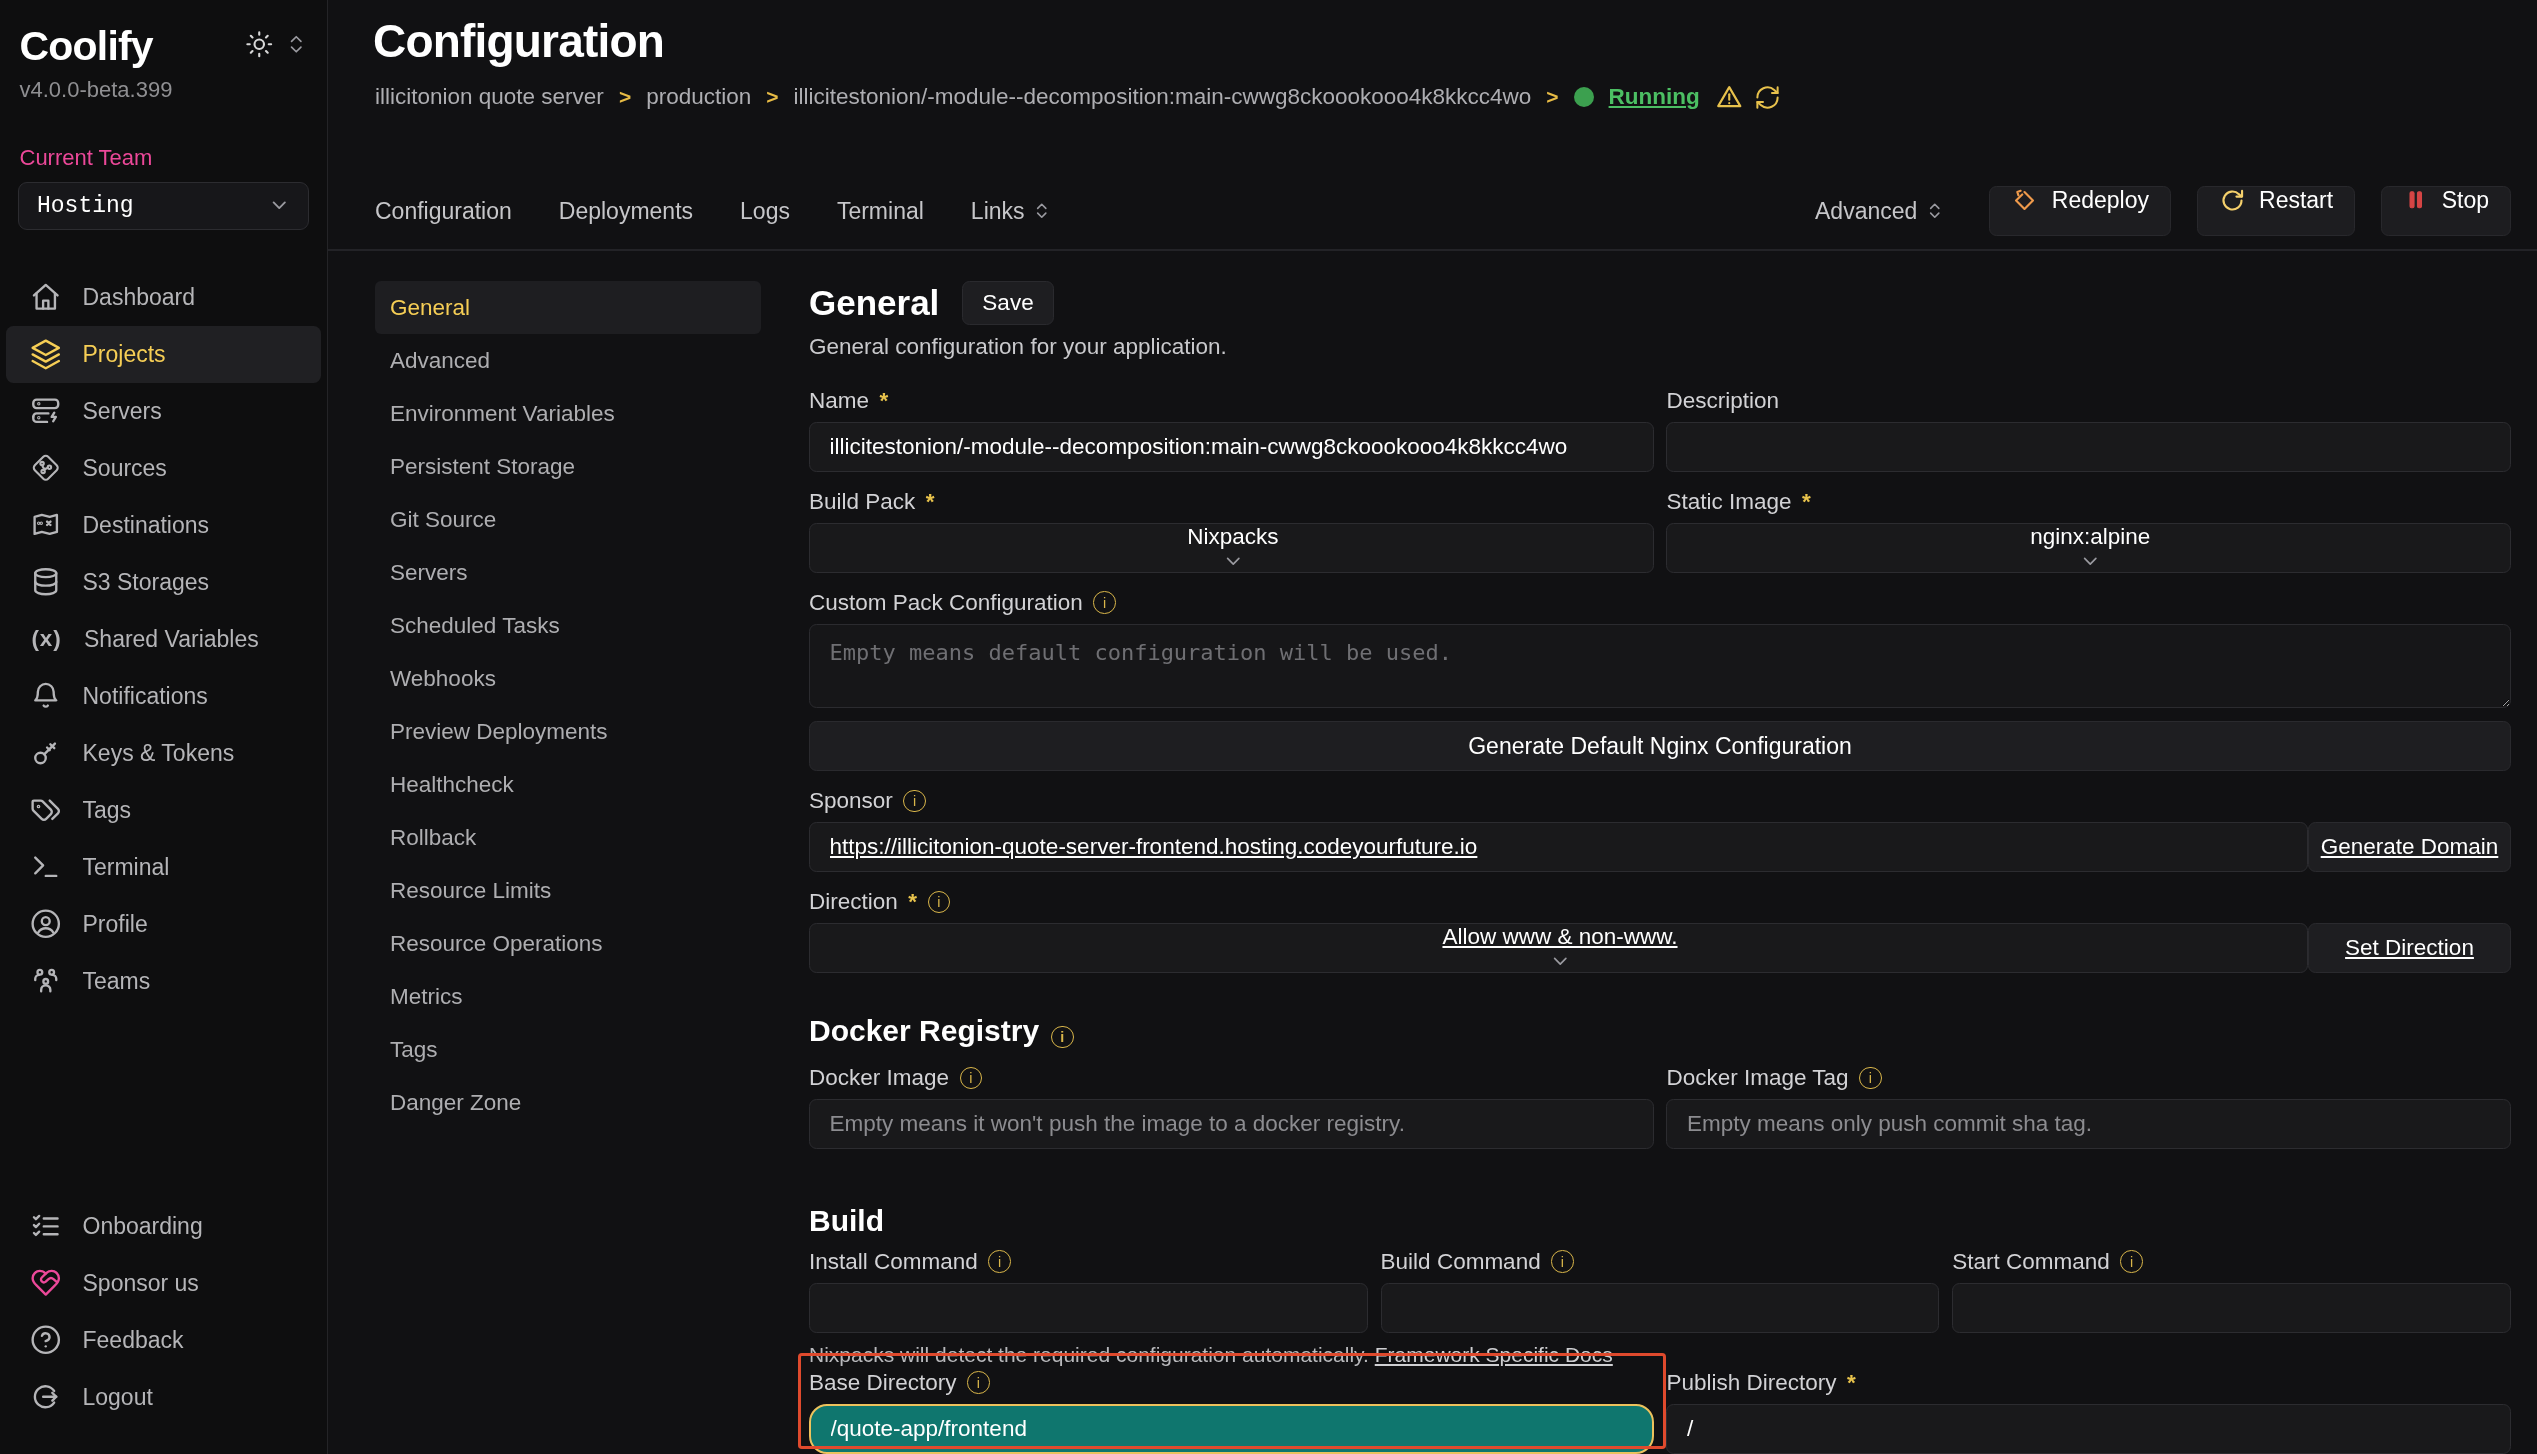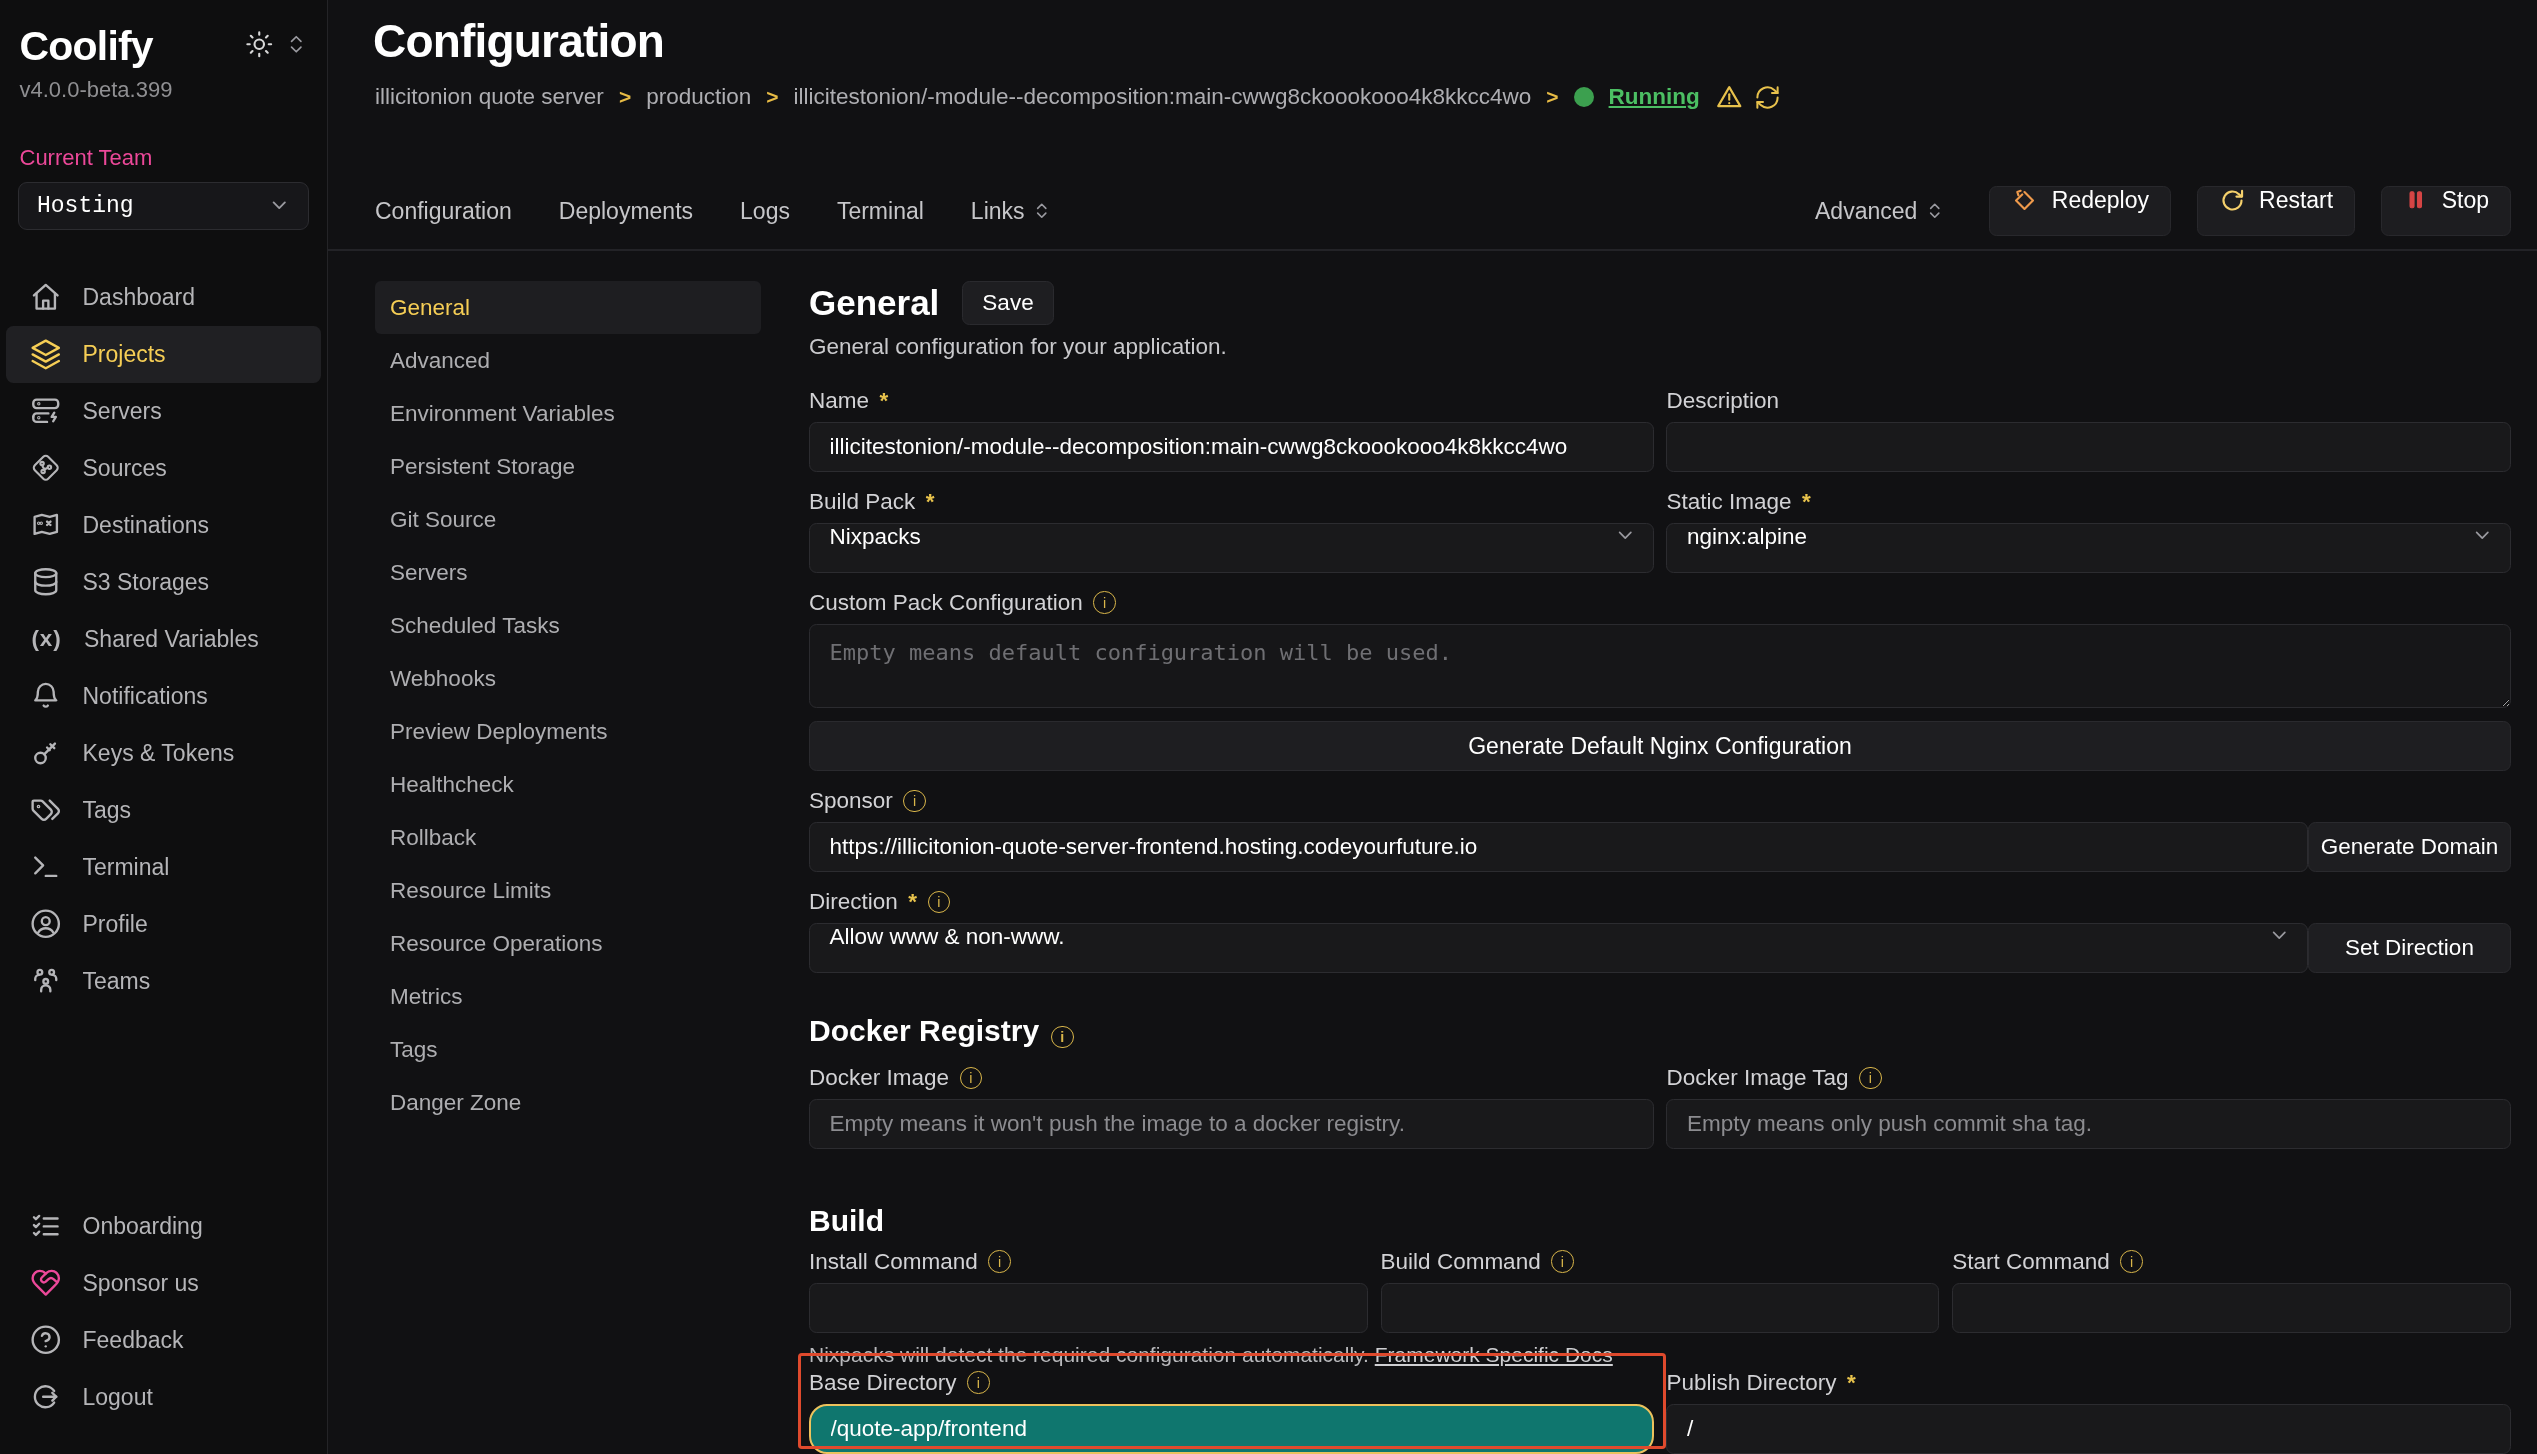--- a/index.html
+++ b/index.html
@@ -53,26 +53,26 @@
   .save-btn { background:#1e1e21; border:0.8px solid #2a2a2e; border-radius:7.5px; height:44px; padding:0 19.5px; font-size:22.5px; color:#fff; display:flex; align-items:center; cursor:pointer; }
   .subtitle { font-size:22.5px; color:#c9c9cc; margin-bottom:27px; }
   .grid2 { display:grid; grid-template-columns:1fr 1fr; column-gap:12.8px; }
   .grid3 { display:grid; grid-template-columns:1fr 1fr 1fr; column-gap:12.8px; }
   .field { margin-bottom:16.5px; }
   .flabel { display:flex; align-items:center; gap:10.5px; font-size:22.5px; color:#d2d2d5; height:27px; margin-bottom:7.5px; white-space:nowrap; }
   .req { color:#e8c34c; font-weight:700; }
   .info { width:22.5px; height:22.5px; border:1.9px solid #d9b64a; border-radius:50%; color:#d9b64a; font-size:14.3px; display:inline-flex; align-items:center; justify-content:center; cursor:pointer; flex:0 0 auto; }
   .tinput { width:100%; height:50px; background:#19191b; border:1.5px solid #2c2c30; border-radius:7.5px; padding:0 19.5px; font-size:22.5px; color:#fff; font-family:"Liberation Sans",sans-serif; outline:none; }
   .tinput::placeholder { color:#8c8c90; }
-  .select { width:100%; height:50px; background:#19191b; border:1.5px solid #2c2c30; border-radius:7.5px; padding:0 16.5px 0 19.5px; font-size:22.5px; color:#fff; display:flex; justify-content:space-between; cursor:pointer; }
+  .select { width:100%; height:50px; background:#19191b; border:1.5px solid #2c2c30; border-radius:7.5px; padding:0 16.5px 0 19.5px; font-size:22.5px; color:#fff; display:flex; align-items:center; justify-content:space-between; cursor:pointer;flex-direction:column; }
   .select .chev { color:#9a9aa0; }
   .nginx-ta { display:block; width:100%; height:84px; background:#161618; border:1.5px solid #2b2b2f; border-radius:7.5px; padding:15px 19.5px; font-family:"DejaVu Sans Mono", monospace; font-size:22px; color:#ddd; resize:vertical; outline:none; }
   .nginx-ta::placeholder { color:#6f6f73; }
   .wide-btn { width:100%; height:50px; background:#1e1e21; border:0.8px solid #2a2a2e; border-radius:7.5px; font-size:23px; color:#fff; display:flex; align-items:center; justify-content:center; cursor:pointer; margin-bottom:16.5px; }
-  .hrow { display:flex; gap:0; }
+  .hrow { display:flex; gap:0;text-decoration:underline; }
   .grow { flex:1; }
   .side-btn { flex:0 0 203px; background:#1e1e21; border:0.8px solid #2a2a2e; border-radius:7.5px; height:50px; font-size:22.5px; color:#fff; display:flex; align-items:center; justify-content:center; cursor:pointer; white-space:nowrap; }
   .docker-head { margin-top:41px; margin-bottom:16.5px;align-items:flex-end; }
   .build-head { margin-top:38px; margin-bottom:10.5px; font-size:30px; font-weight:700; }
   .note { font-size:21px; color:#b9b9bc; margin-top:10.5px; }
   .note a { color:#cfcfd2; text-decoration:underline; cursor:pointer; }
 
   
   .bottom-row { position:absolute; left:481px; top:1369px; width:1702px; display:grid; grid-template-columns:1fr 1fr; column-gap:12.8px; }
   .base-cell { position:relative; }

